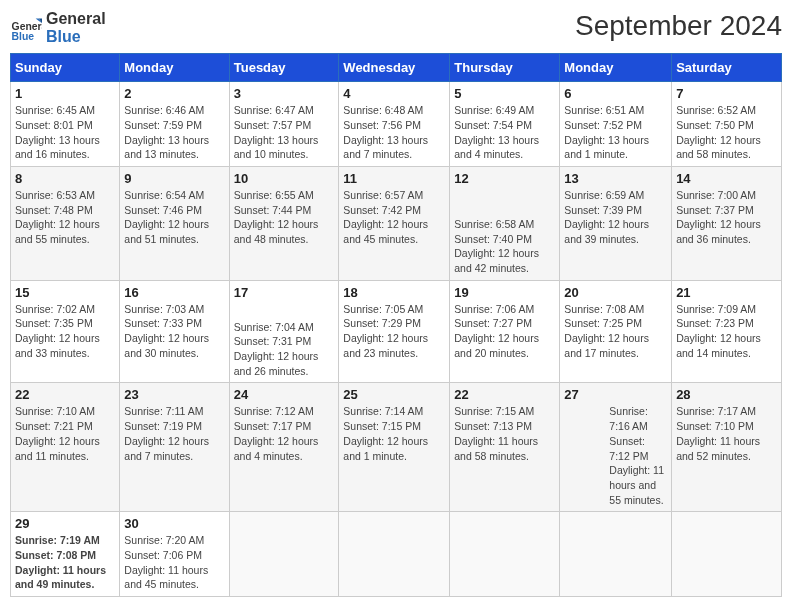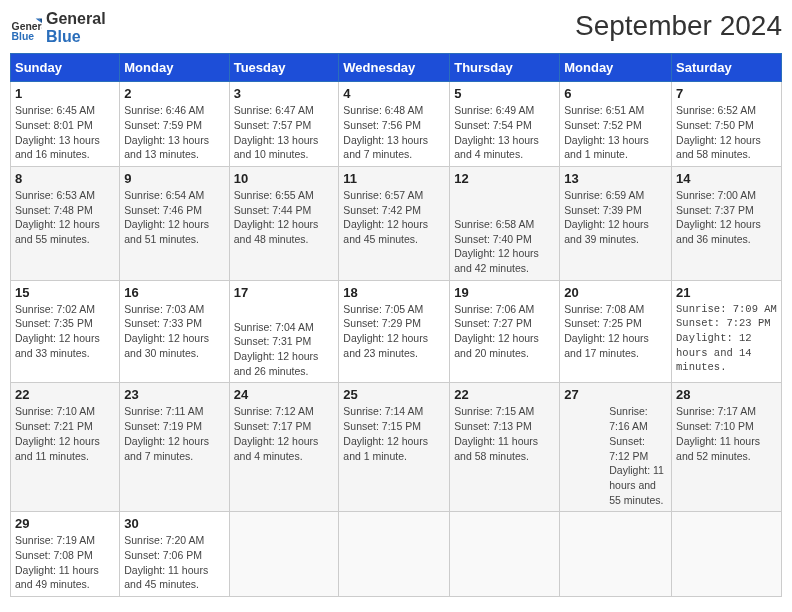--- a/index.html
+++ b/index.html
@@ -231,21 +231,21 @@
 Daylight: 12 hours and 20 minutes.</div>
         </td>
         <td>
           <div class="day-num">20</div>
           <div class="day-detail" style="white-space: pre-line;">Sunrise: 7:08 AM
 Sunset: 7:25 PM
 Daylight: 12 hours and 17 minutes.</div>
         </td>
         <td>
           <div class="day-num">21</div>
-          <div class="day-detail" style="white-space: pre-line; font-family: Liberation Mono, monospace;">Sunrise: 7:09 AM
+          <div class="day-detail" style="white-space: pre-line;">Sunrise: 7:09 AM
 Sunset: 7:23 PM
 Daylight: 12 hours and 14 minutes.</div>
         </td>
       </tr>
       <tr>
         <td>
           <div class="day-num">22</div>
           <div class="day-detail" style="white-space: pre-line;">Sunrise: 7:10 AM
 Sunset: 7:21 PM
 Daylight: 12 hours and 11 minutes.</div>
@@ -283,21 +283,21 @@
         <td>
           <div class="day-num">28</div>
           <div class="day-detail" style="white-space: pre-line;">Sunrise: 7:17 AM
 Sunset: 7:10 PM
 Daylight: 11 hours and 52 minutes.</div>
         </td>
       </tr>
       <tr>
         <td>
           <div class="day-num">29</div>
-          <div class="day-detail" style="white-space: pre-line;">Sunrise: 7:19 AM
+          <div class="day-detail" style="white-space: pre-line; font-weight: bold;">Sunrise: 7:19 AM
 Sunset: 7:08 PM
 Daylight: 11 hours and 49 minutes.</div>
         </td>
         <td>
           <div class="day-num">30</div>
           <div class="day-detail" style="white-space: pre-line;">Sunrise: 7:20 AM
 Sunset: 7:06 PM
 Daylight: 11 hours and 45 minutes.</div>
         </td>
         <td class="empty-cell"></td>

